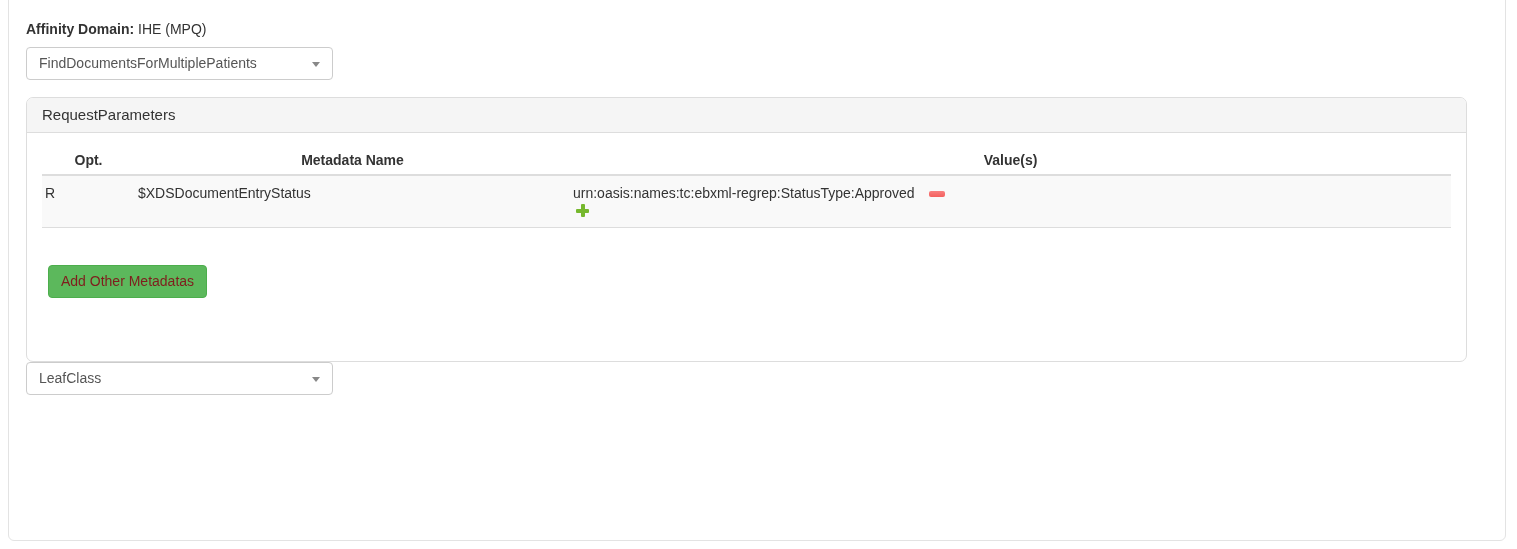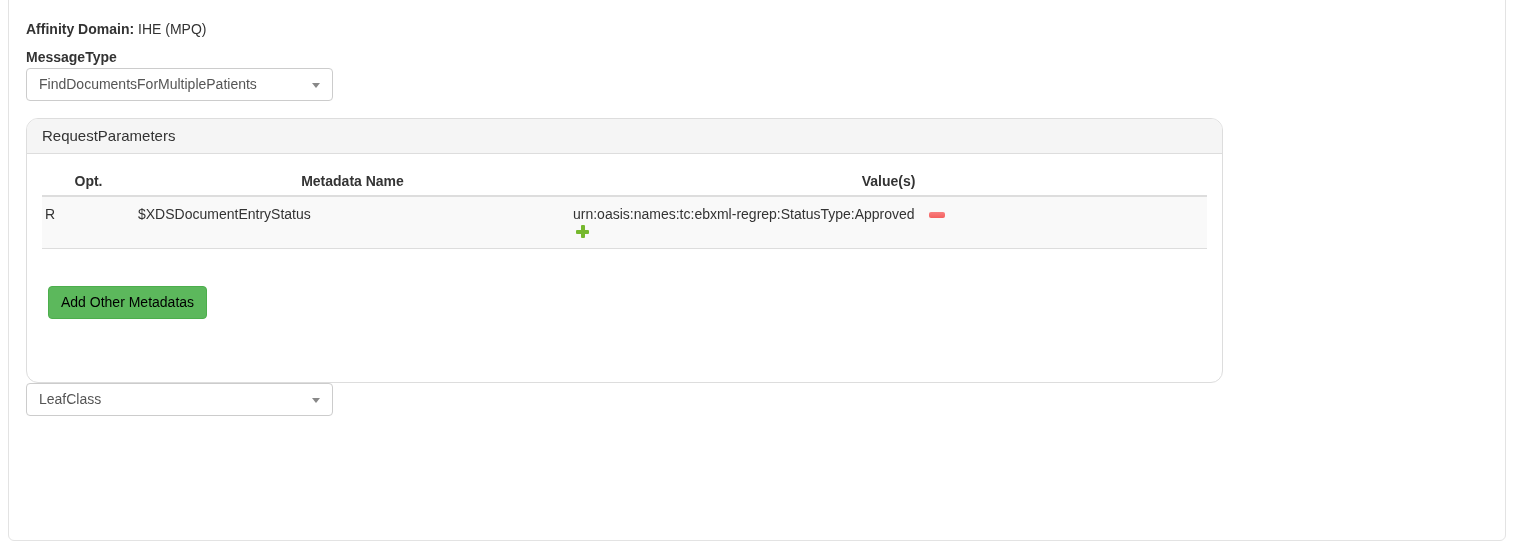--- a/index.html
+++ b/index.html
@@ -49,23 +49,23 @@
   }
   .select-box .caret {
     position: absolute; right: 12px; top: 14px;
     width: 0; height: 0;
     border-left: 4px solid transparent;
     border-right: 4px solid transparent;
     border-top: 5px solid #888;
   }
   .mb-select { margin-bottom: 17px; }
   .panel {
-    width: 1197px; height: 265px;
+    width: 1441px; height: 265px;
     border: 1px solid var(--border-color);
-    border-radius: 12px;
+    border-radius: 7px;
     background: #fff;
     overflow: hidden;
   }
   .panel-heading {
     height: 35px;
     background: var(--panel-heading-bg);
     border-bottom: 1px solid var(--border-color);
     border-radius: 3px 3px 0 0;
     padding: 0 15px;
     line-height: 34px;
@@ -127,21 +127,21 @@
     font-family: "Liberation Sans", sans-serif;
     font-size: 14px;
     line-height: 19px;
     border-radius: 4px;
     border: 1px solid transparent;
     cursor: pointer;
   }
   .btn-success {
     background: var(--success-button);
     border-color: var(--success-border);
-    color: #000000;
+    color: #7f1d1d;
   }
   .btn-primary {
     background: var(--primary-button);
     border-color: #3b97d3;
     color: #fff;
   }
   .btn-default {
     background: #fff;
     border-color: #ccc;
     color: #333;
@@ -156,21 +156,20 @@
 
 <div class="viewport">
   <div class="page">
 
     <div class="field-line">
       <span class="lbl">Affinity Domain:</span>
       <span>IHE (MPQ)</span>
     </div>
 
 
-    <div class="form-label">MessageType</div>
 
     <div class="select-box mb-select">
       <span>FindDocumentsForMultiplePatients</span>
       <span class="caret"></span>
     </div>
 
     <div class="panel">
       <div class="panel-heading">RequestParameters</div>
       <div class="panel-body">
 

